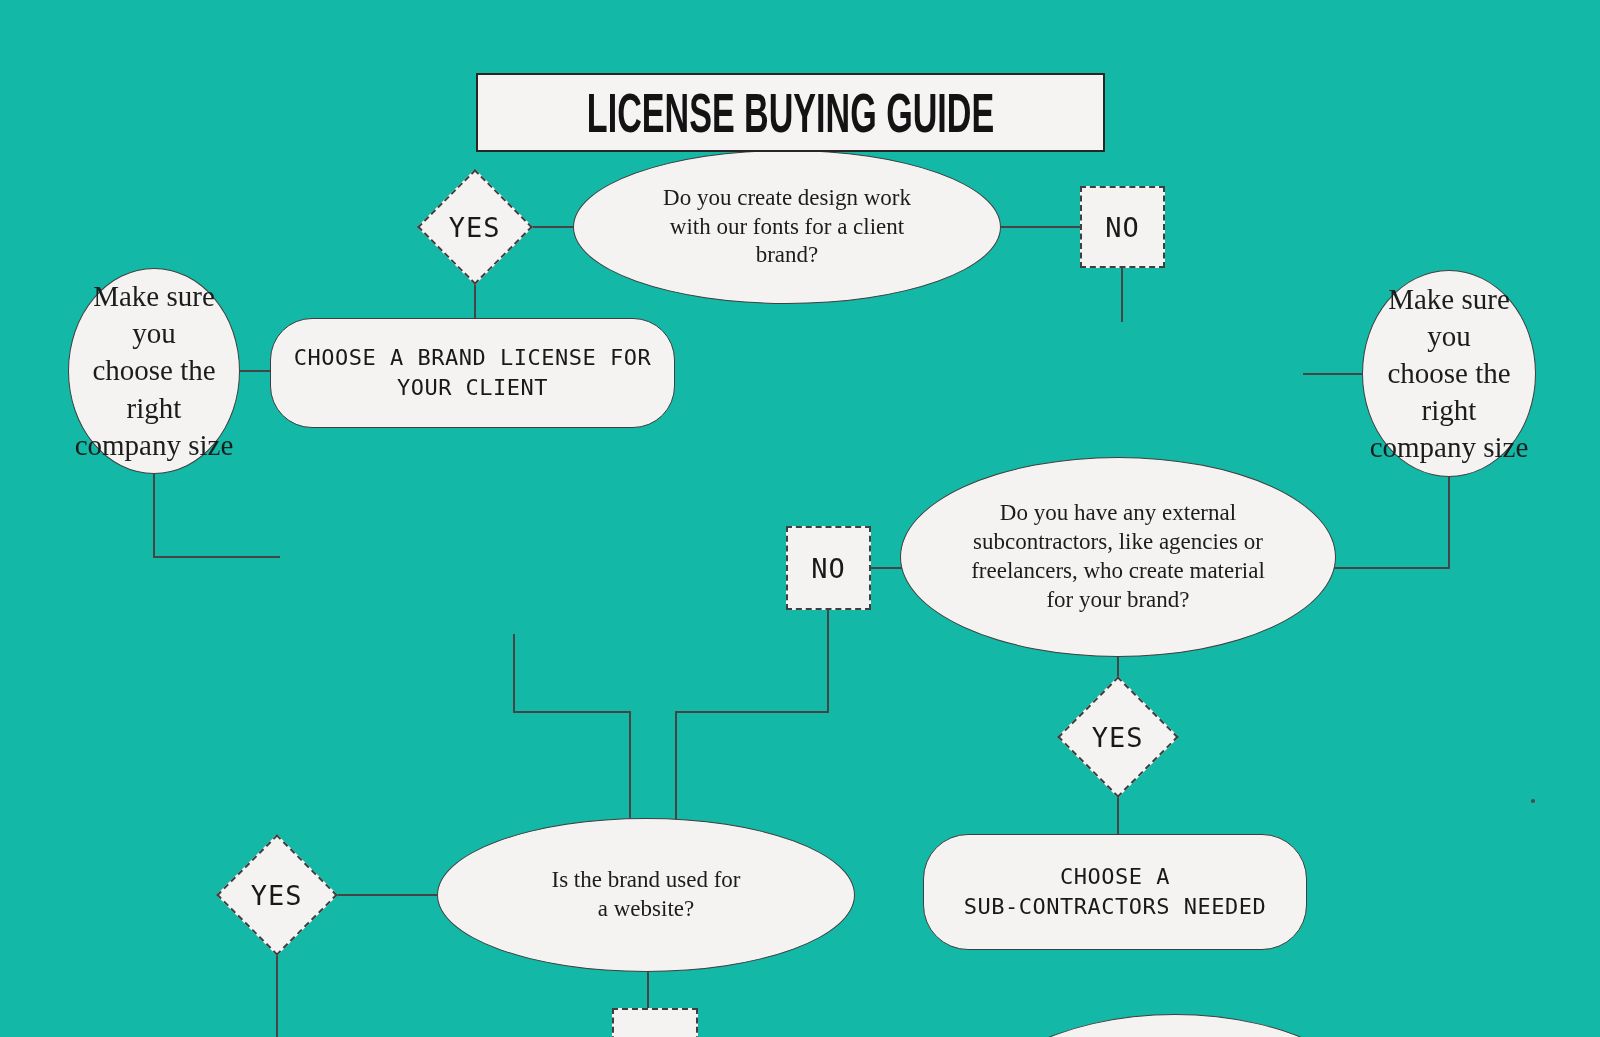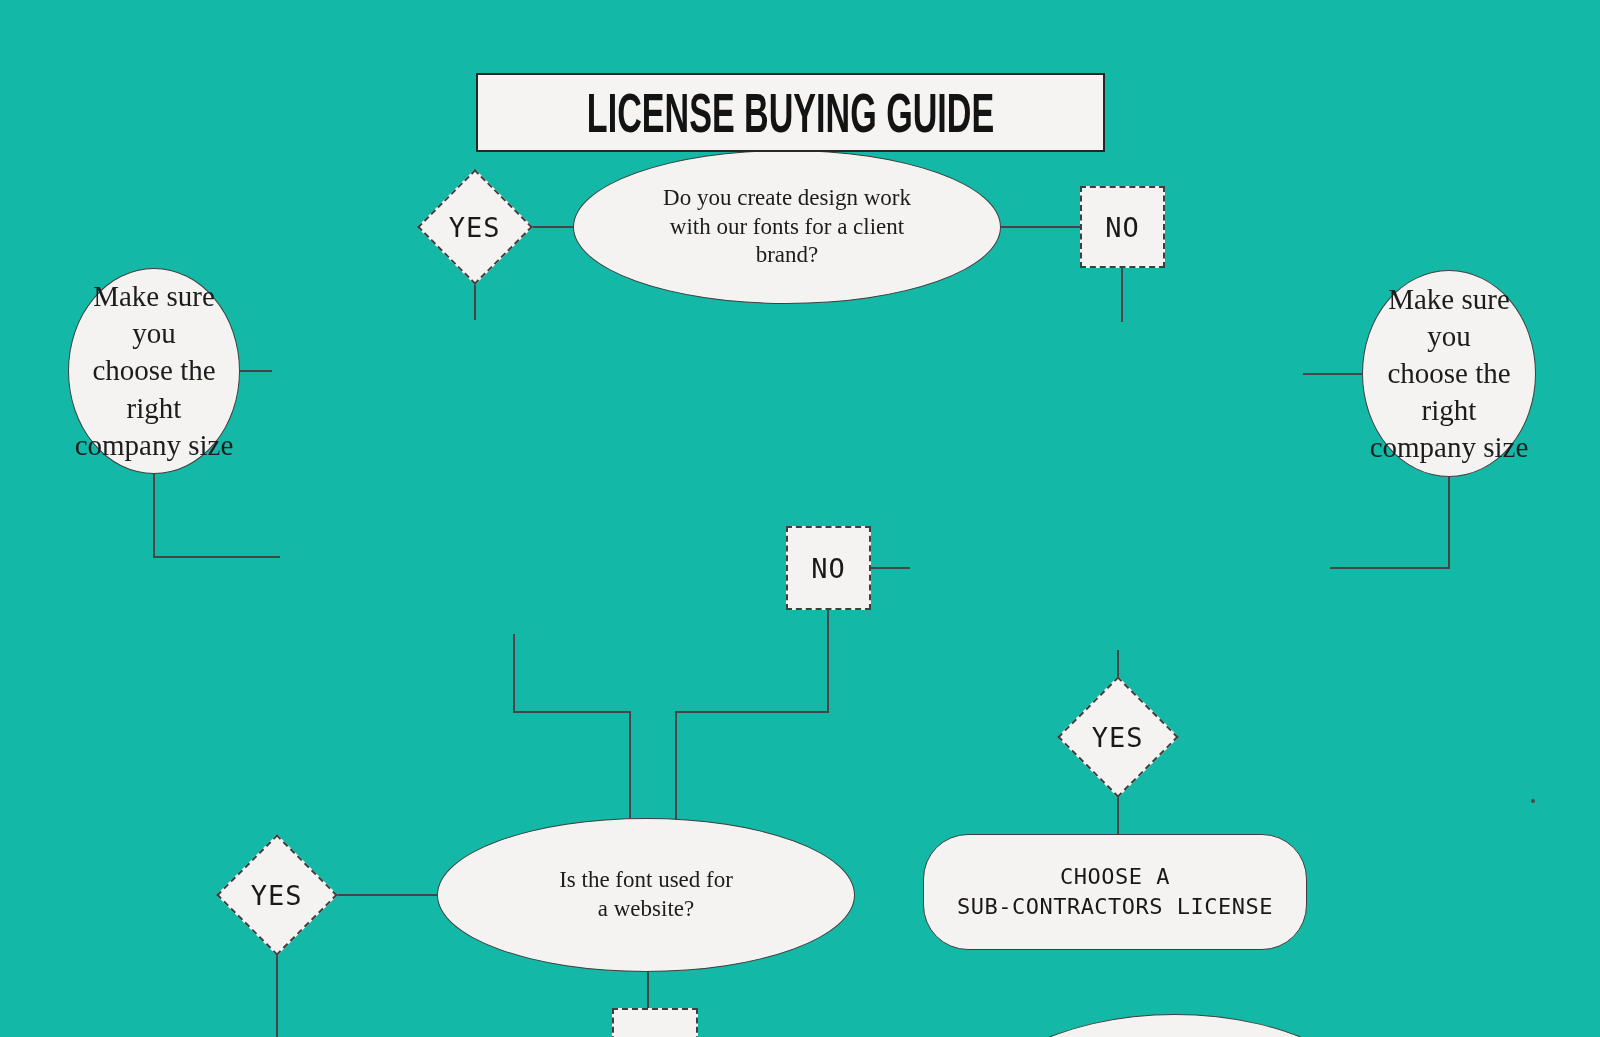--- a/index.html
+++ b/index.html
@@ -84,45 +84,55 @@
   <div class="node dashed" style="left:1080px; top:186px; width:85px; height:82px;">
     <span class="mono-label">NO</span>
   </div>
 
   <div class="node ellipse" style="left:68px; top:268px; width:172px; height:206px;">
     <span class="node-text serif-small">Make sure you
 choose the right
 company size</span>
   </div>
 
+  <div class="node rbox" style="left:270px; top:318px; width:405px; height:110px; border-radius:42px;">
+    <span class="node-text mono-text">CHOOSE A BRAND LICENSE FOR
+YOUR CLIENT</span>
+  </div>
 
 
   <div class="node ellipse" style="left:1362px; top:270px; width:174px; height:207px;">
     <span class="node-text serif-small">Make sure you
 choose the right
 company size</span>
   </div>
 
 
   <div class="node dashed" style="left:786px; top:526px; width:85px; height:84px;">
     <span class="mono-label">NO</span>
   </div>
 
+  <div class="node ellipse" style="left:900px; top:457px; width:436px; height:200px;">
+    <span class="node-text serif-text">Do you have any external
+subcontractors, like agencies or
+freelancers, who create material
+for your brand?</span>
+  </div>
 
   <div class="node dashed diamond" style="left:1075px; top:694px; width:86px; height:86px;">
     <span class="unrotate mono-label">YES</span>
   </div>
 
   <div class="node rbox" style="left:923px; top:834px; width:384px; height:116px; border-radius:45px;">
     <span class="node-text mono-text">CHOOSE A
-SUB-CONTRACTORS LICENSE</span>
+SUB-CONTRACTORS NEEDED</span>
   </div>
 
   <div class="node ellipse" style="left:437px; top:818px; width:418px; height:154px;">
-    <span class="node-text serif-text">Is the font used for
+    <span class="node-text serif-text">Is the brand used for
 a website?</span>
   </div>
 
   <div class="node dashed diamond" style="left:234px; top:852px; width:86px; height:86px;">
     <span class="unrotate mono-label">YES</span>
   </div>
 
   <div class="node dashed" style="left:612px; top:1008px; width:86px; height:72px;"></div>
 
   <div class="node ellipse" style="left:960px; top:1014px; width:430px; height:240px;"></div>

